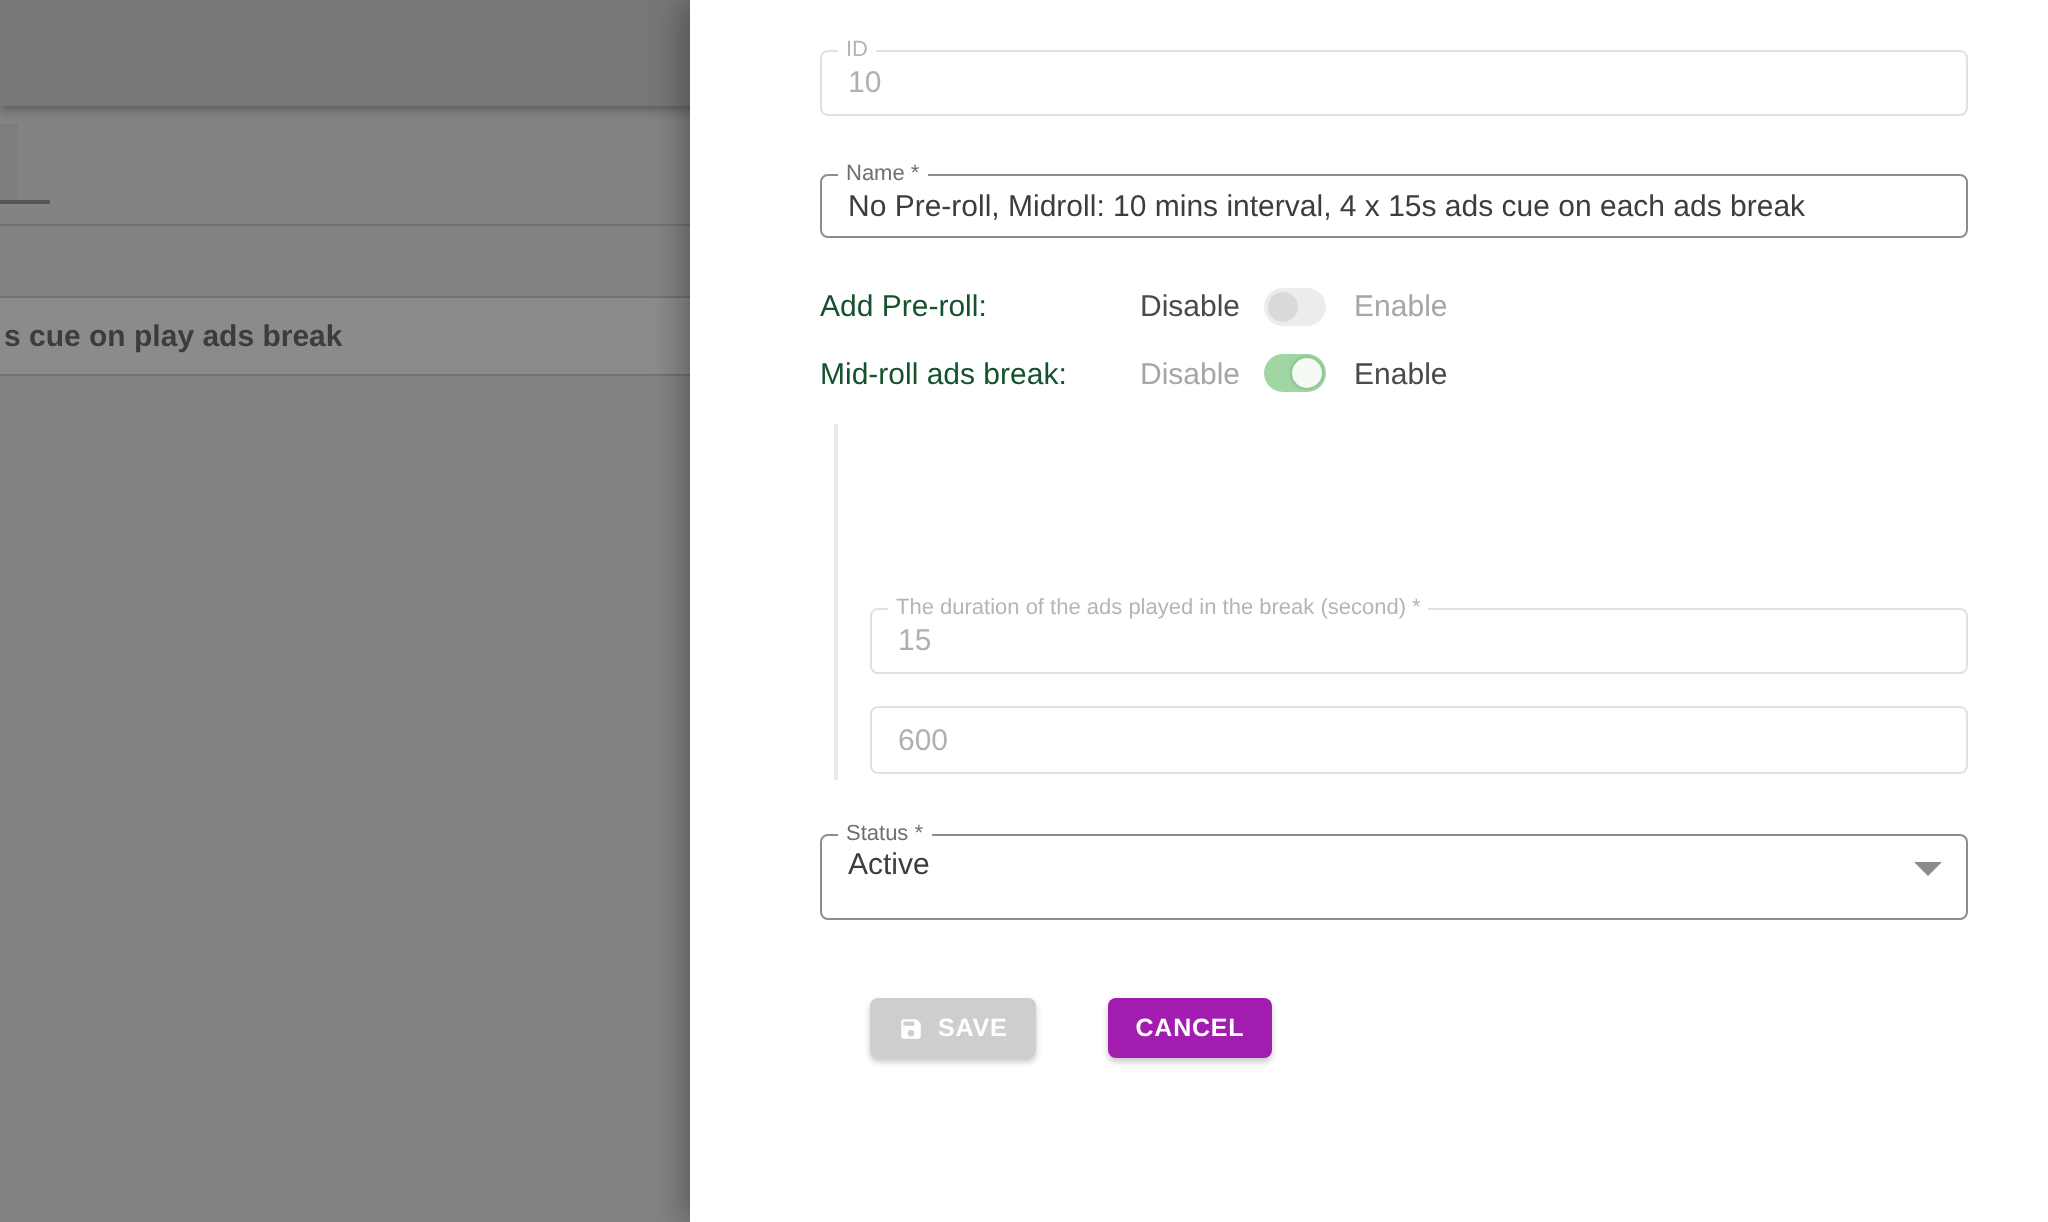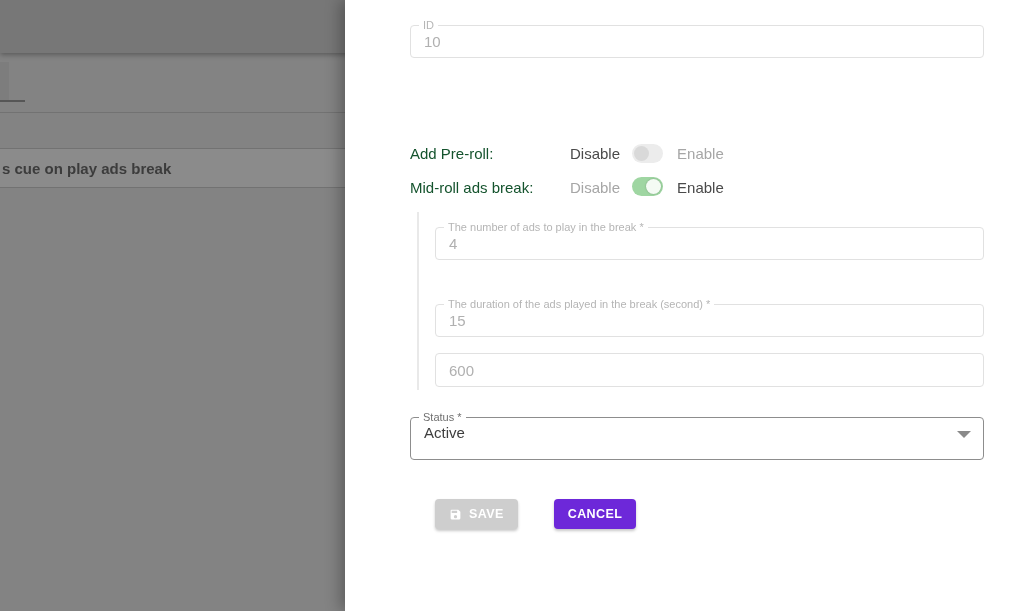--- a/index.html
+++ b/index.html
@@ -94,21 +94,21 @@
 
   .btn-row { position:absolute; top:499px; left:66px; display:flex; gap:12px; }
   .btn {
     height:30px; border:none; border-radius:4px; color:#ffffff;
     font-weight:bold; font-size:12.5px; letter-spacing:0.4px;
     display:flex; align-items:center; justify-content:center;
     padding:0 14px; box-shadow:0 2px 3px rgba(0,0,0,0.22);
     font-family:inherit; cursor:pointer;margin-left:24px;
   }
   .btn-save { background:#cecece; gap:7px; }
-  .btn-cancel { background:#6d28d9; }
+  .btn-cancel { background:#a21caf; }
   .save-ic { display:flex; align-items:center; }
 </style>
 </head>
 <body>
 
 <div class="screen">
 
   <div class="backdrop">
     <div class="topbar"></div>
     <div class="tab-stub"></div>
@@ -122,44 +122,44 @@
     <div class="dim-catcher"></div>
   </div>
 
   <div class="drawer">
 
     <div class="mui-field dim f-id">
       <label>ID</label>
       <input type="text" disabled="" value="10" style="">
     </div>
 
+    <div class="mui-field f-name">
+      <label>Name *</label>
+      <input type="text" value="No Pre-roll, Midroll: 10 mins interval, 4 x 15s ads cue on each ads break" style="">
+    </div>
 
     <div class="toggle-row tr-1">
       <span class="row-label">Add Pre-roll:</span>
       <span class="state-label dark-text">Disable</span>
       <span class="switch off">
         <span class="knob"></span>
       </span>
       <span class="state-label dim-text enable-label">Enable</span>
     </div>
 
     <div class="toggle-row tr-2">
       <span class="row-label">Mid-roll ads break:</span>
       <span class="state-label dim-text">Disable</span>
       <span class="switch on">
         <span class="knob"></span>
       </span>
       <span class="state-label dark-text enable-label">Enable</span>
     </div>
 
     <div class="midroll-group">
-      <div class="mui-field dim g-f1">
-        <label>The number of ads to play in the break *</label>
-        <input type="text" value="4" style="">
-      </div>
       <div class="mui-field dim g-f2">
         <label>The duration of the ads played in the break (second) *</label>
         <input type="text" value="15" style="">
       </div>
       <div class="mui-field dim g-f3">
         <input type="text" value="600" style="">
       </div>
     </div>
 
     <div class="mui-field f-status">

